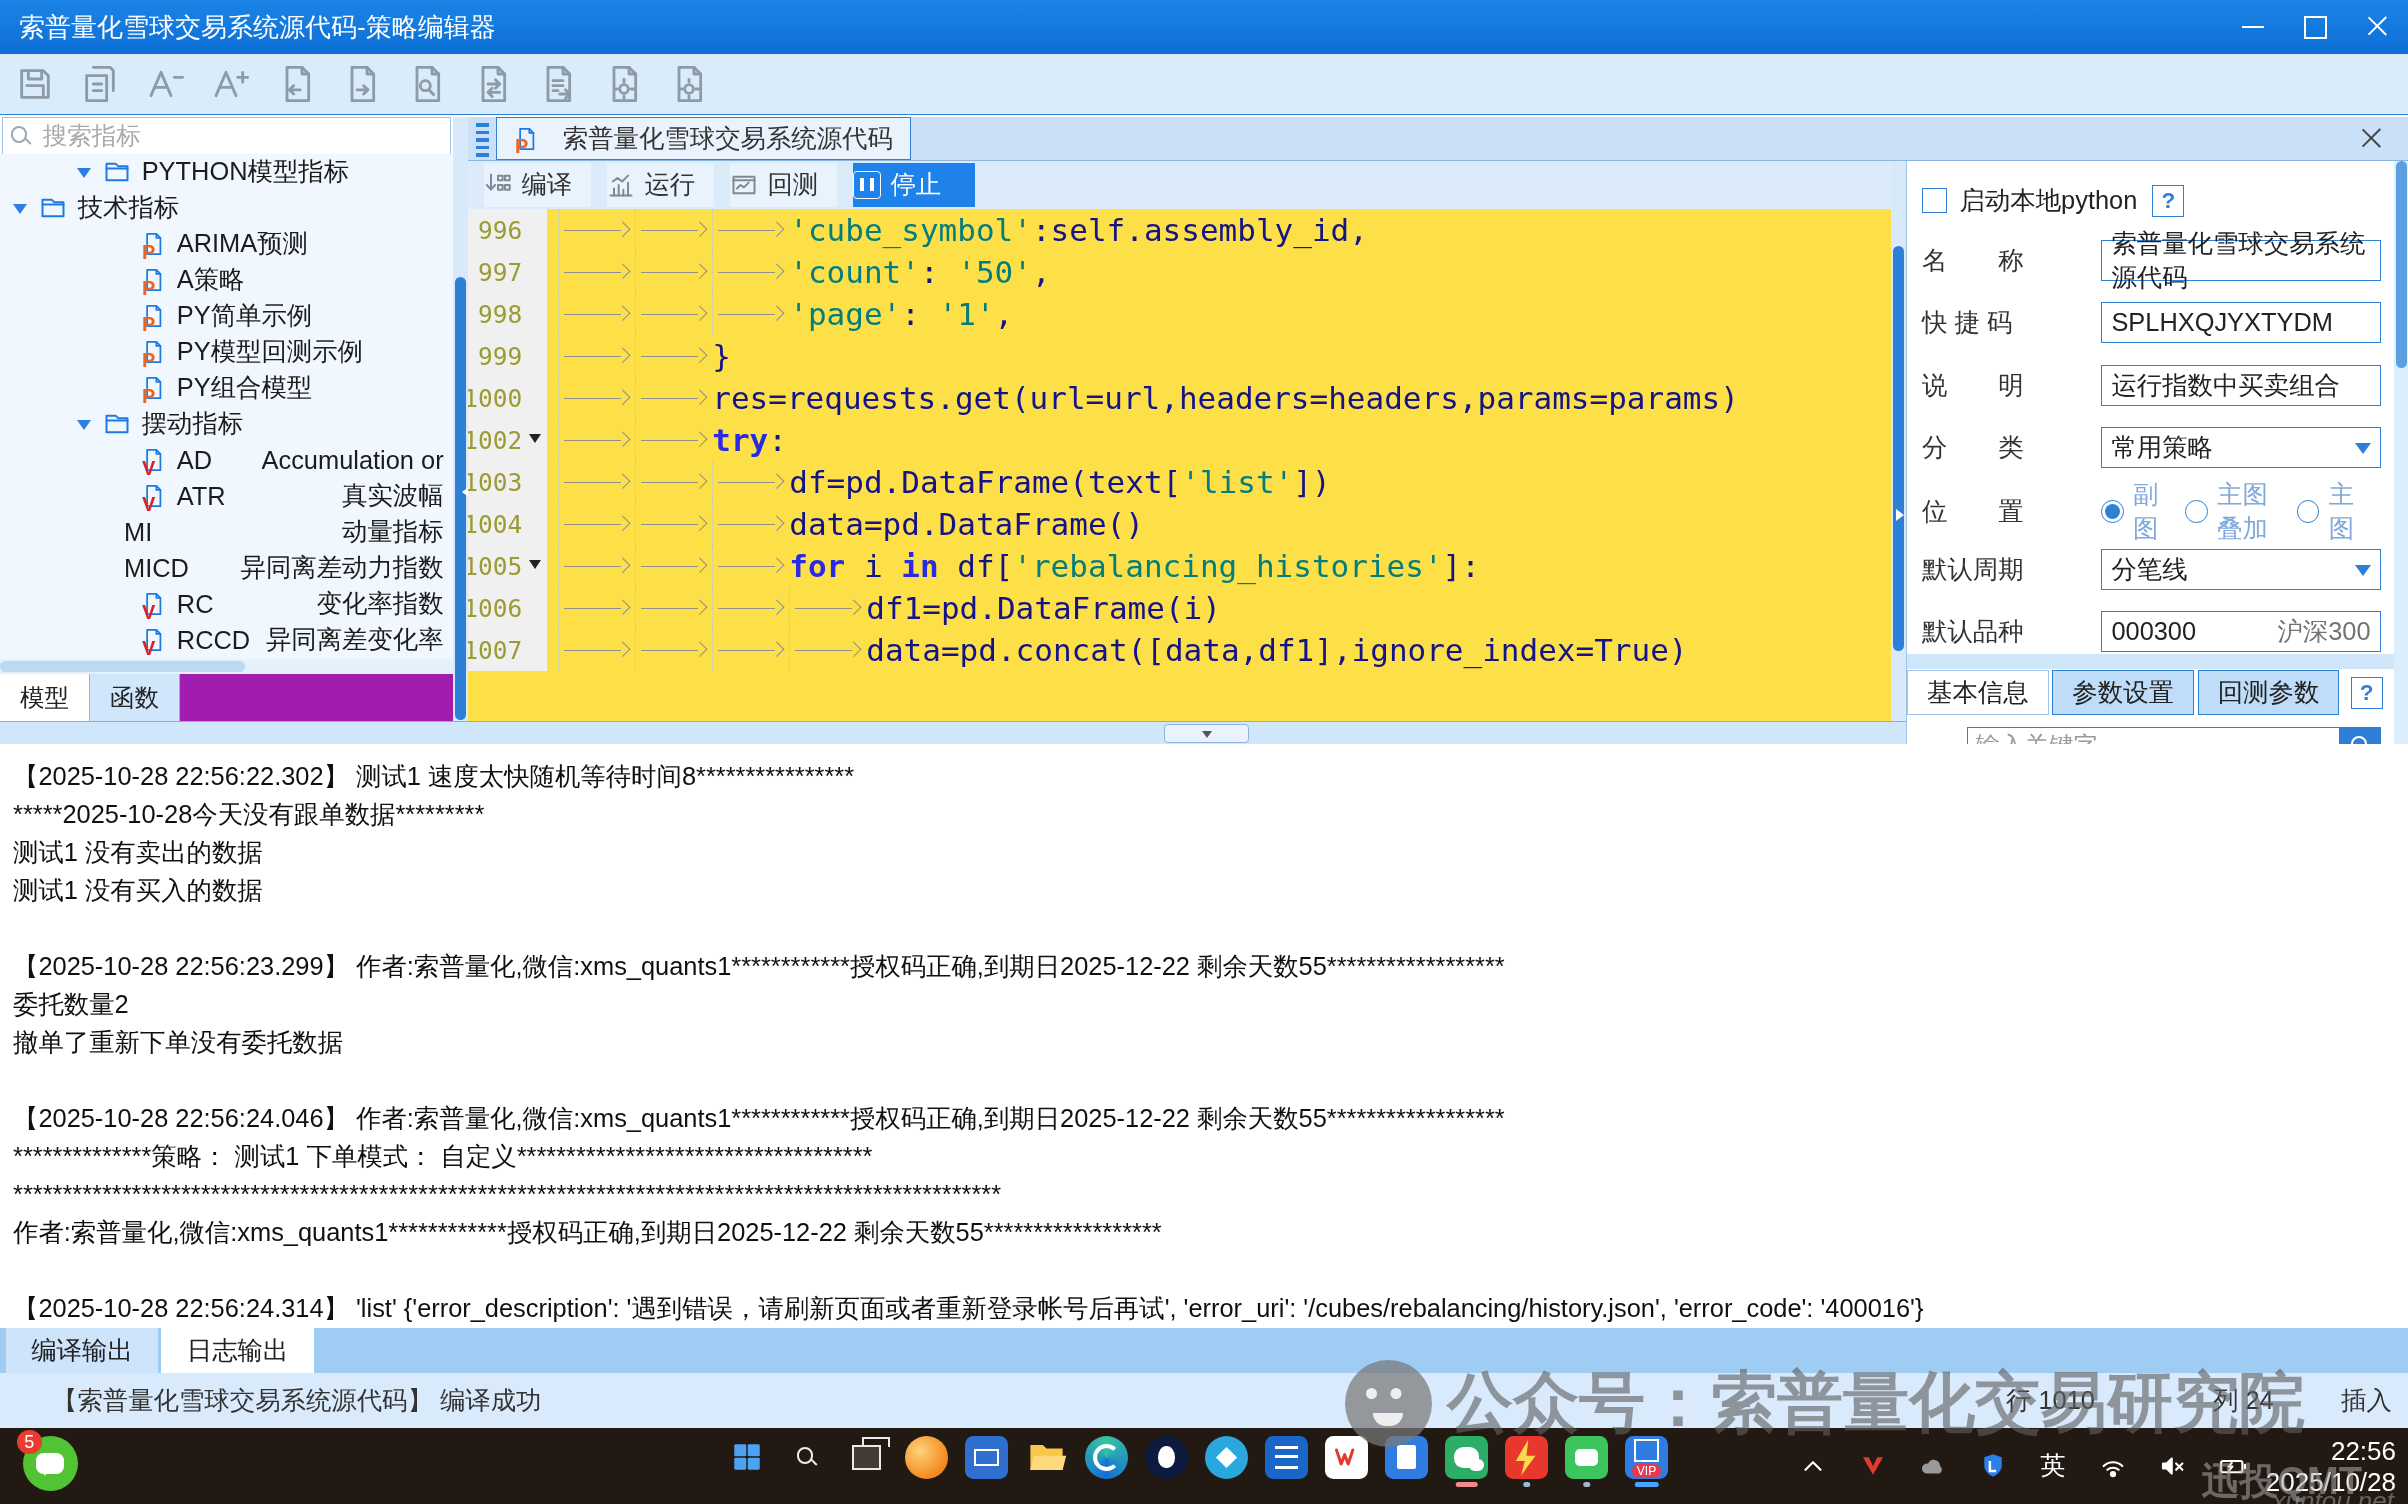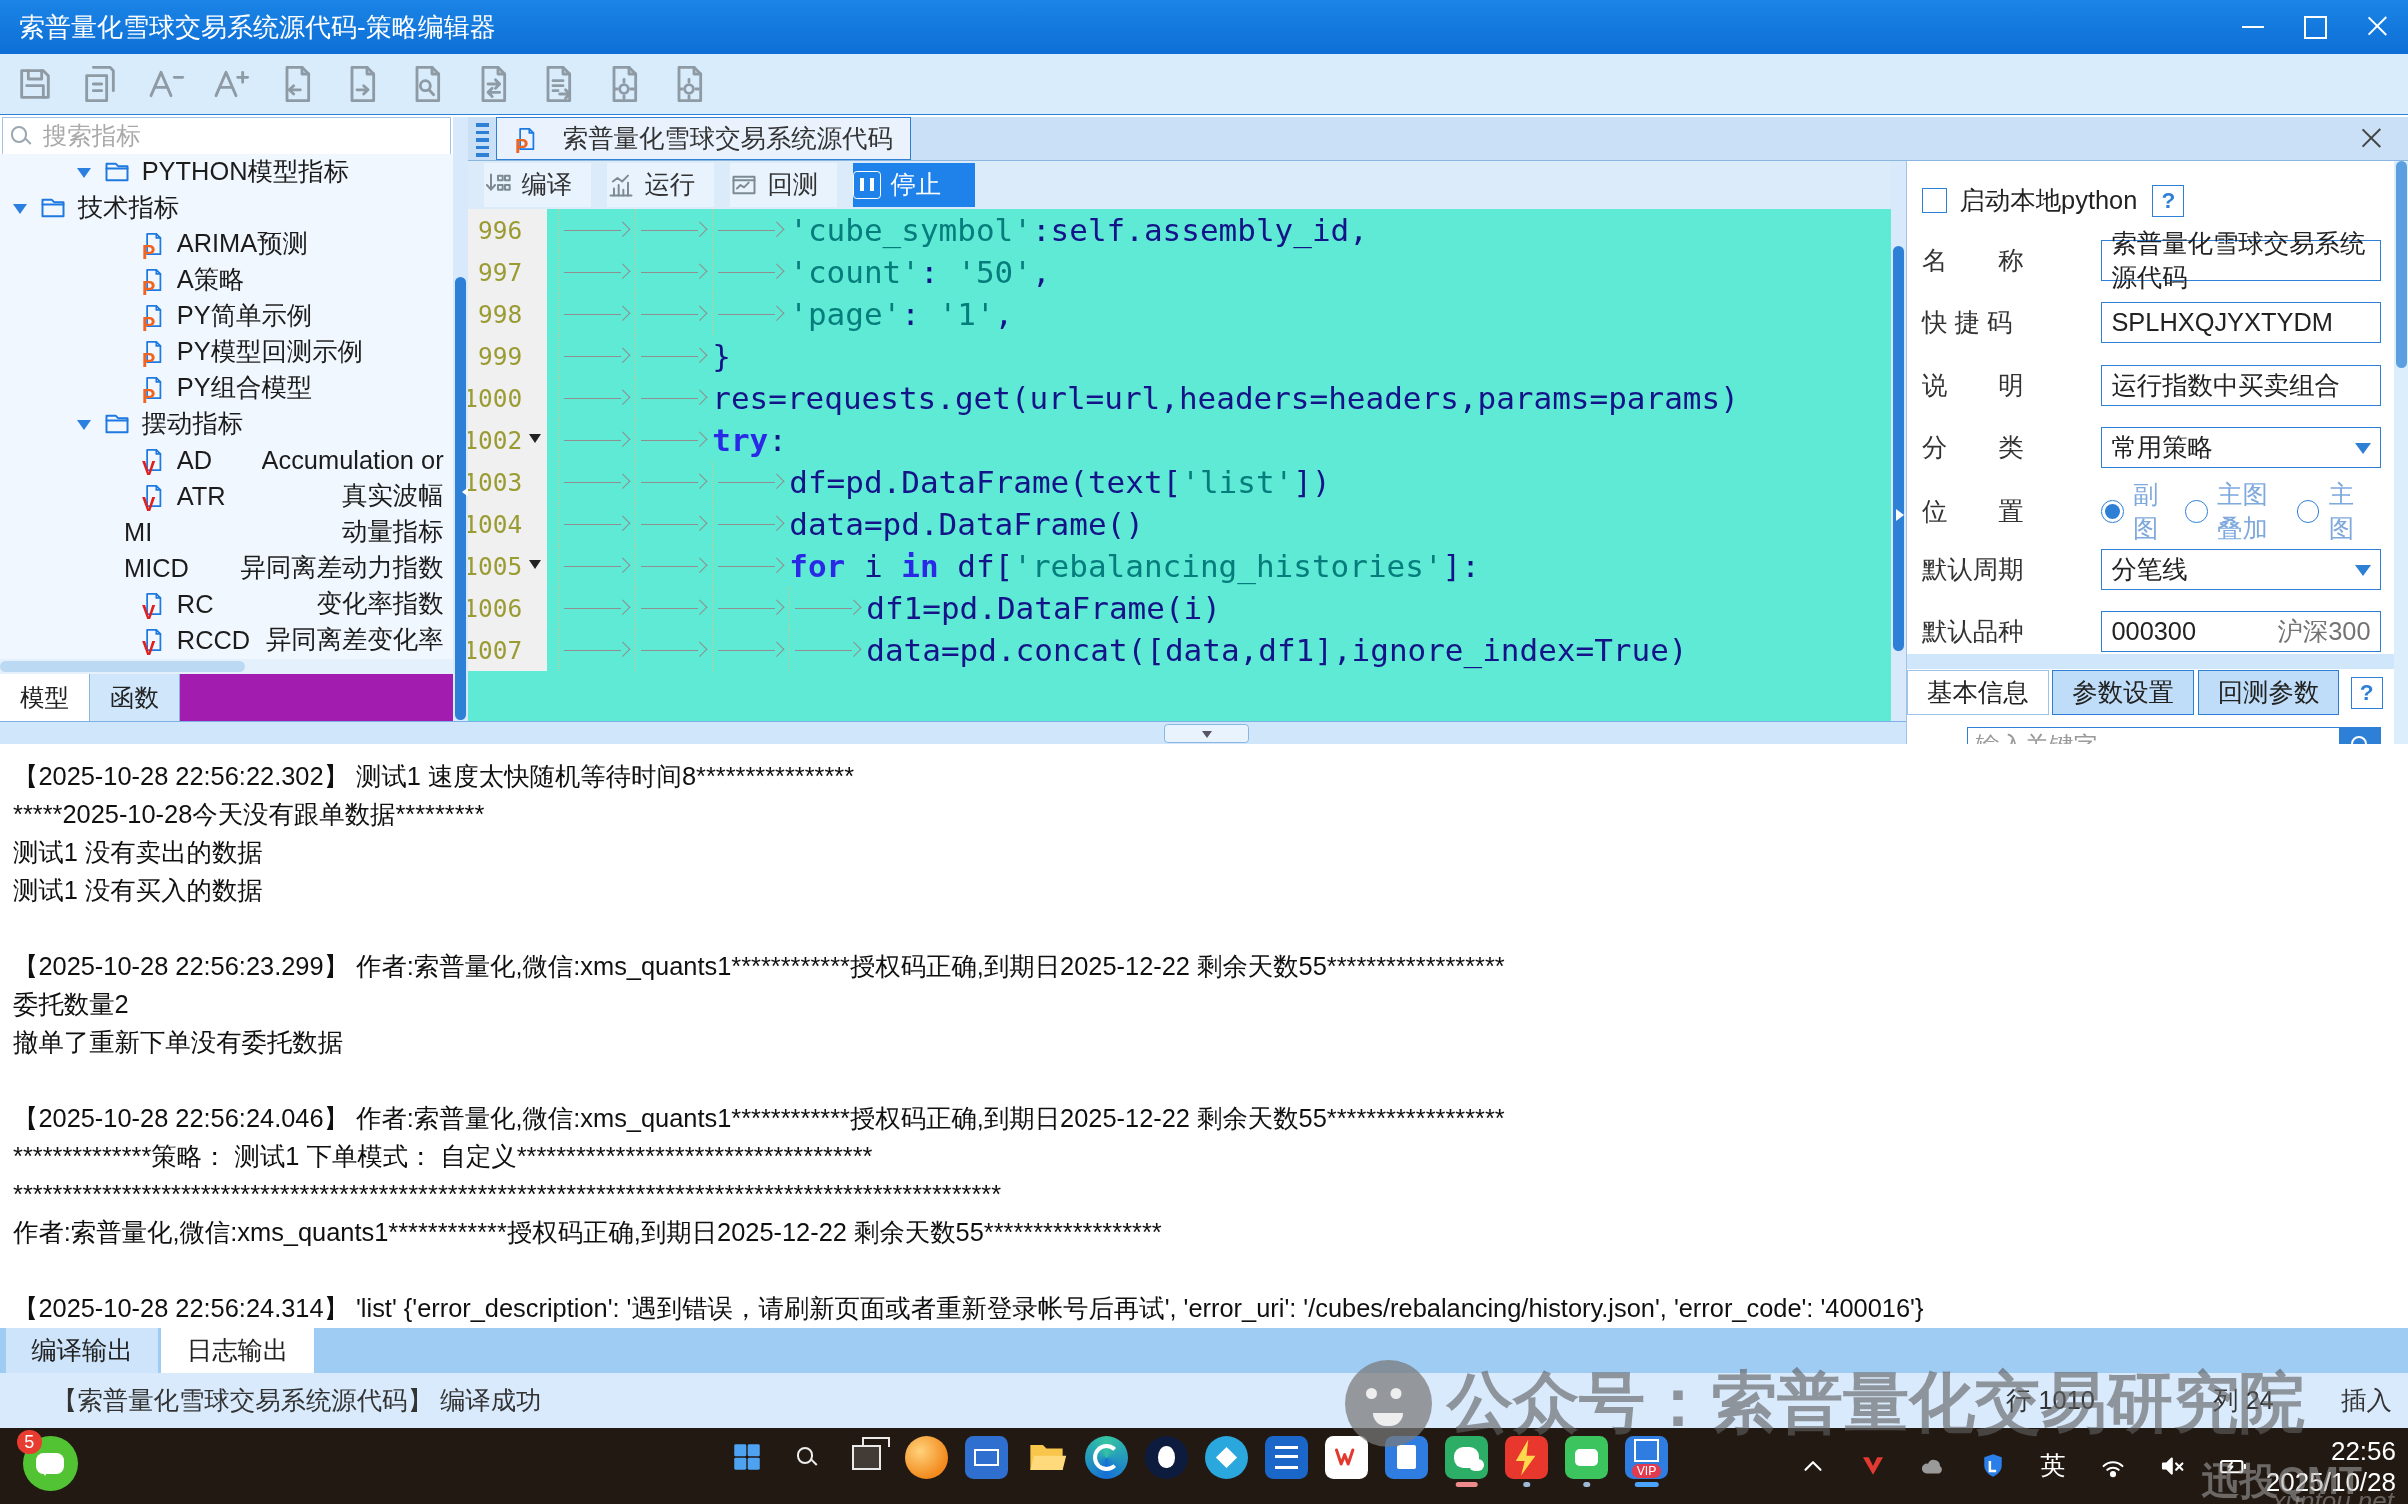--- a/index.html
+++ b/index.html
@@ -77,21 +77,21 @@
   .ebtn{position:absolute;top:1.9px;height:44px;display:flex;align-items:center;justify-content:flex-start;gap:9.4px;
     background:#e9f3fd;font-size:25.4px;color:#333}
   .ebtn .eico{width:28px;height:28px;color:#7d8a94}
   .ebtn .eico svg{width:28px;height:28px}
   .ebtn.active{background:#1e82ea;color:#fff}
   .ebtn.active .eico{color:#fff}
   .pausebars{display:flex;gap:5.6px;width:28px;height:28px;align-items:center;justify-content:center;
     border:1.9px solid #fff;border-radius:3.8px;box-sizing:border-box}
   .pausebars i{display:block;width:3.8px;height:13px;background:#fff}
 
-  #codearea{position:absolute;left:468px;top:209px;width:1423px;height:512px;background:#5eead4;overflow:hidden}
+  #codearea{position:absolute;left:468px;top:209px;width:1423px;height:512px;background:#fde047;overflow:hidden}
   .cline{height:42px;display:flex;align-items:center;white-space:pre;
     font-family:"DejaVu Sans Mono","Liberation Mono",monospace;font-size:31px}
   .lnum{width:58px;height:100%;background:#f0f0f0;color:#9b9b33;font-size:24.5px;
     display:flex;align-items:center;justify-content:flex-end;padding-right:3.8px;box-sizing:border-box;flex:0 0 auto}
   .lfold{width:21px;height:100%;background:#f0f0f0;position:relative;flex:0 0 auto}
   .lfold i{position:absolute;left:2.8px;top:15px;width:0;height:0;border:6.6px solid transparent;border-top:9.4px solid #222}
   .lpad{width:11.3px;height:100%;flex:0 0 auto}
   .ctab{display:inline-block;width:77px;height:100%;position:relative;border-left:0.9px dotted #c9c98e;flex:0 0 auto;box-sizing:border-box}
   .ctab::before{content:"";position:absolute;left:4.7px;right:14px;top:50%;border-top:1.9px solid #8f8f8f}
   .ctab::after{content:"";position:absolute;right:6.6px;top:50%;width:10.4px;height:10.4px;

